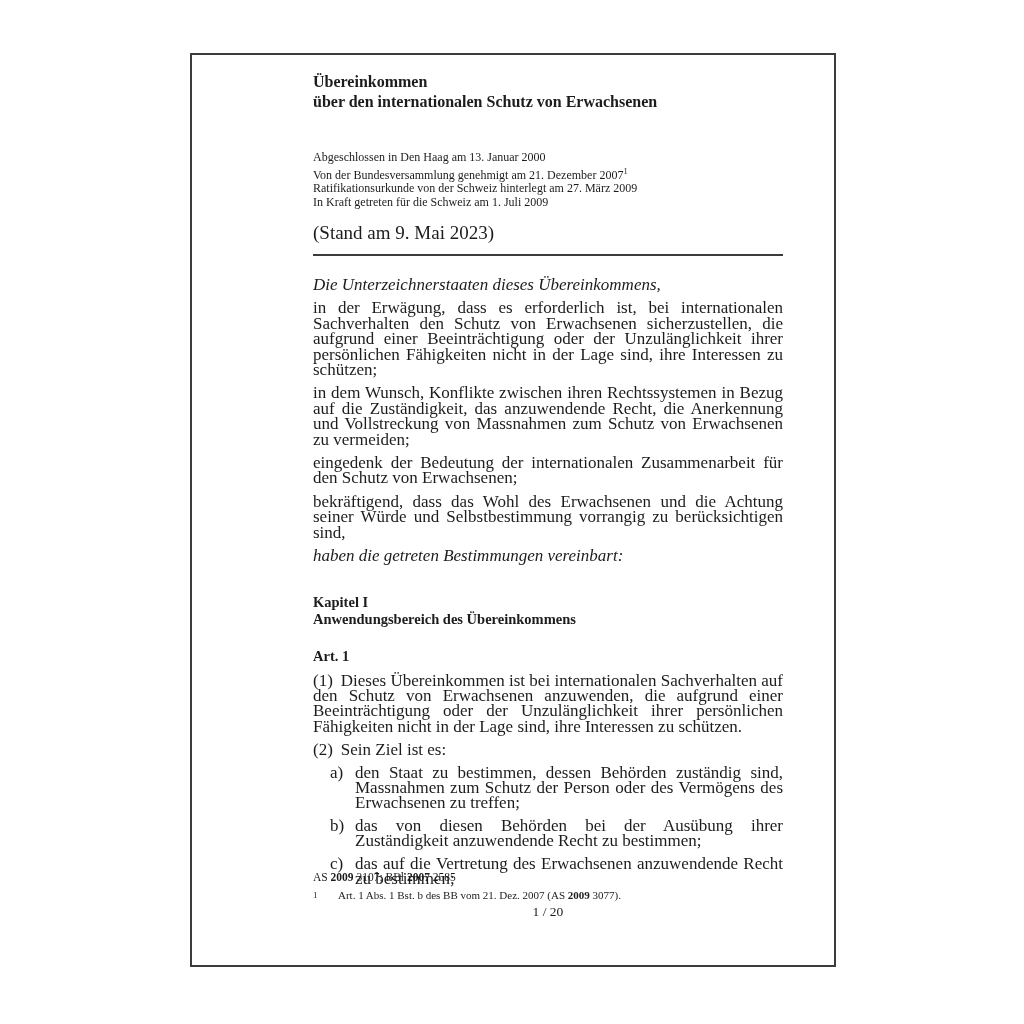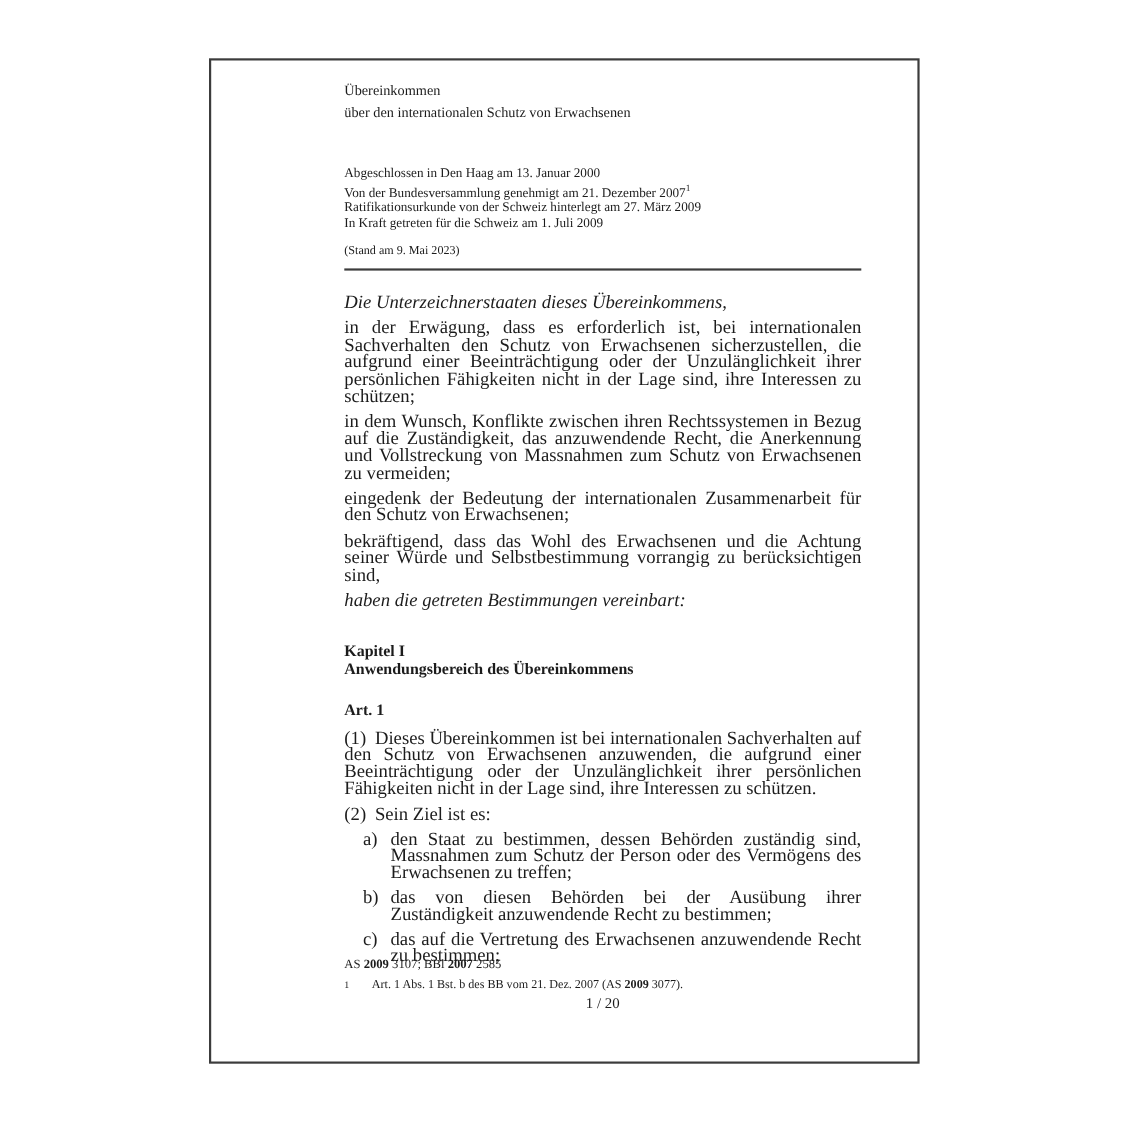--- a/index.html
+++ b/index.html
@@ -25,31 +25,31 @@
   .header-row {
     display: flex;
     justify-content: space-between;
     align-items: baseline;
     margin-top: 46px;
   }
   .kicker { font-style: italic; font-size: 13px; }
   .doc-number { font-weight: bold; font-size: 17.5px; letter-spacing: 0.2px; }
   .title {
     margin-top: 17px;
-    font-size: 13px;
-    font-weight: normal;
+    font-size: 16px;
+    font-weight: bold;
     line-height: 20px;
   }
   .meta {
     margin-top: 39px;
     font-size: 12px;
     line-height: 13.5px;
   }
   .meta sup { font-size: 8.5px; }
-  .stand { margin-top: 13px; font-size: 11px; }
+  .stand { margin-top: 13px; font-size: 19px; }
   .rule {
     margin-top: 10px;
     border: none;
     border-top: 2px solid #3c3c3c;
   }
   .body-text { font-size: 17px; line-height: 15.4px; }
   .preamble-opening {
     margin-top: 21px;
     font-style: italic;
   }

